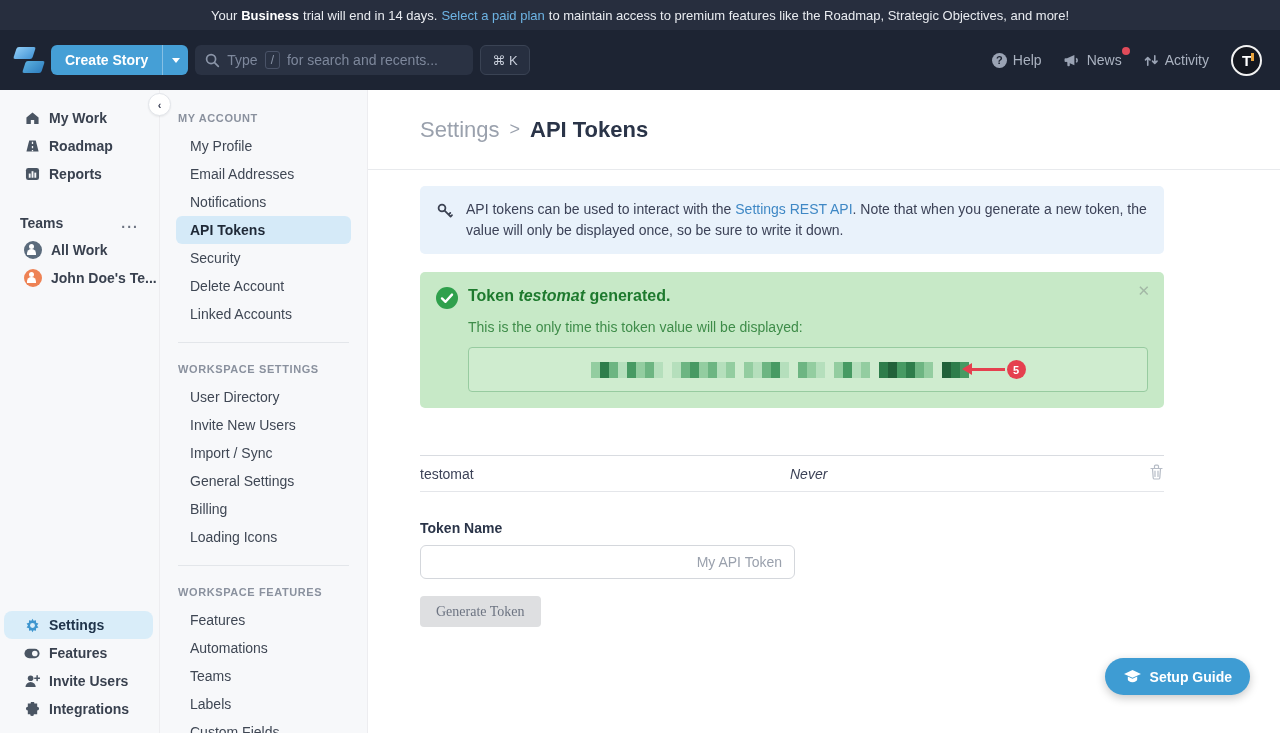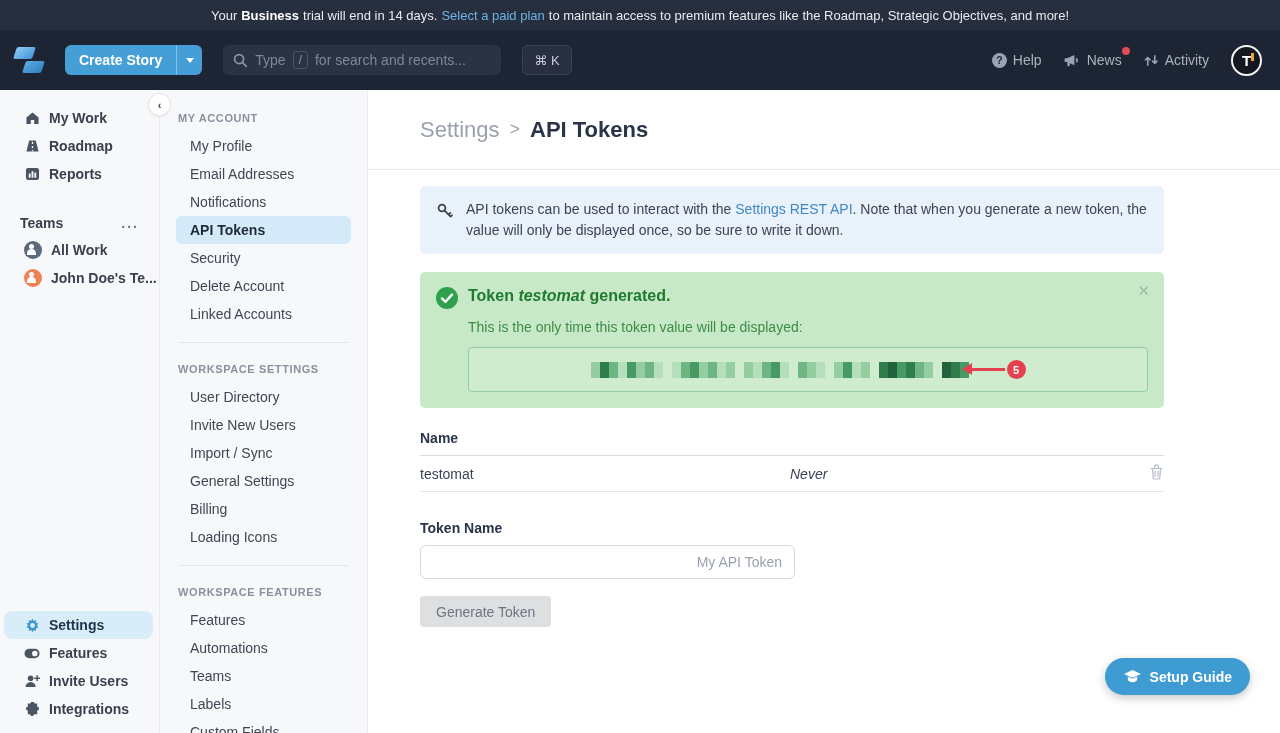--- a/index.html
+++ b/index.html
@@ -6,21 +6,21 @@
   html,body { width:1280px; height:733px; overflow:hidden; }
   body { font-family:"Liberation Sans","DejaVu Sans",sans-serif; background:#fff; color:#3c4257; }
 
   
   .banner { height:30px; background:#272e3e; color:#e8ebf0; font-size:13px;
     display:flex; align-items:center; justify-content:center; gap:4px; }
   .banner b { color:#fff; }
   .banner a { color:#6db4e4; text-decoration:none; cursor:pointer; }
 
   
-  .navbar { height:60px; background:#1d2433; display:flex; align-items:center; padding:0 18px 0 14px; gap:21px; }
+  .navbar { height:60px; background:#1d2433; display:flex; align-items:center; padding:0 18px 0 14px; gap:7px; }
   .logo { width:30px; height:30px; position:relative; flex:0 0 auto; }
   .logo i { position:absolute; width:19px; height:12px; background:linear-gradient(135deg,#8ecbf5,#4495d6); }
   .logo i:first-child { top:2px; left:1px; transform:skewX(-18deg); border-radius:2px; }
   .logo i:last-child { bottom:2px; right:1px; transform:skewX(-18deg); border-radius:2px; background:linear-gradient(135deg,#5aaede,#2f7fc0); }
   .create-btn { display:flex; height:30px; border-radius:6px; overflow:hidden; cursor:pointer; }
   .create-btn .cs-main { background:#459fd6; color:#fff; font-size:14px; font-weight:700; padding:0 14px; display:flex; align-items:center; }
   .create-btn .cs-caret { background:#459fd6; border-left:1px solid rgba(255,255,255,.35); width:26px; display:flex; align-items:center; justify-content:center; }
   .caret-down { width:0; height:0; border-left:4px solid transparent; border-right:4px solid transparent; border-top:5px solid #fff; }
   .searchbar { width:278px; height:30px; background:#2a3243; border-radius:6px; display:flex; align-items:center; gap:7px; padding:0 10px; color:#7e889c; font-size:14px; cursor:text; }
   .slash-key { border:1px solid #4a5368; border-radius:3px; font-size:12px; padding:0 5px; line-height:16px; color:#8b95a8; }
@@ -99,21 +99,21 @@
   .tt-row { display:flex; align-items:center; height:36px; border-bottom:1px solid #e4e6ea; color:#3c4257; }
   .tt-col-name { width:370px; }
   .tt-col-used { flex:1; }
   .never { font-style:italic; }
   .trash { color:#b6bcc6; cursor:pointer; }
 
   .form-area { margin-top:28px; }
   .form-label { font-size:14px; font-weight:700; color:#2a3448; }
   .token-input { margin-top:9px; width:375px; height:34px; border:1px solid #d4d7dc; border-radius:6px; padding:0 12px; font-size:14px; font-family:inherit; color:#3c4257; background:#fff;text-align:right; }
   .token-input::placeholder { color:#9aa1ad; }
-  .gen-btn { margin-top:17px; background:#dedfe1; border:none; border-radius:4px; height:31px; padding:0 16px; font-size:14px; font-family:Liberation Sans, sans-serif; color:#6d7482; cursor:pointer; }
+  .gen-btn { margin-top:17px; background:#dedfe1; border:none; border-radius:4px; height:31px; padding:0 16px; font-size:14px; font-family:Liberation Serif, serif; color:#6d7482; cursor:pointer; }
 
   .setup-guide { position:fixed; right:30px; bottom:38px; height:37px; background:#3e9cd3; border-radius:19px; color:#fff; font-weight:700; font-size:14px; display:flex; align-items:center; gap:8px; padding:0 18px; cursor:pointer; box-shadow:0 3px 10px rgba(0,0,0,.22); }
 </style>
 </head>
 <body>
 
 <div class="banner">
   <span>Your</span>
   <b>Business</b>
   <span>trial will end in 14 days.</span>
@@ -362,21 +362,20 @@
             <div class="annot">
               <span class="annot-arrow"></span>
               <span class="annot-badge">5</span>
             </div>
           </div>
         </div>
       </div>
 
       <div class="tok-table">
         <div class="tt-head">
-          <div class="tt-col-name">Name</div>
         </div>
         <div class="tt-row">
           <div class="tt-col-name">testomat</div>
           <div class="tt-col-used never">Never</div>
           <span class="trash"><svg width="15" height="16" viewBox="0 0 15 16">
                 <path d="M2 4.5 H13 M5.5 4 V2.2 a1 1 0 0 1 1 -1 H8.5 a1 1 0 0 1 1 1 V4 M3.5 4.5 L4.2 14 a1.2 1.2 0 0 0 1.2 1 H9.6 a1.2 1.2 0 0 0 1.2 -1 L11.5 4.5 M6 7 v5.5 M9 7 v5.5" stroke="currentColor" stroke-width="1.2" fill="none" stroke-linecap="round"></path>
               </svg></span>
         </div>
       </div>
 

